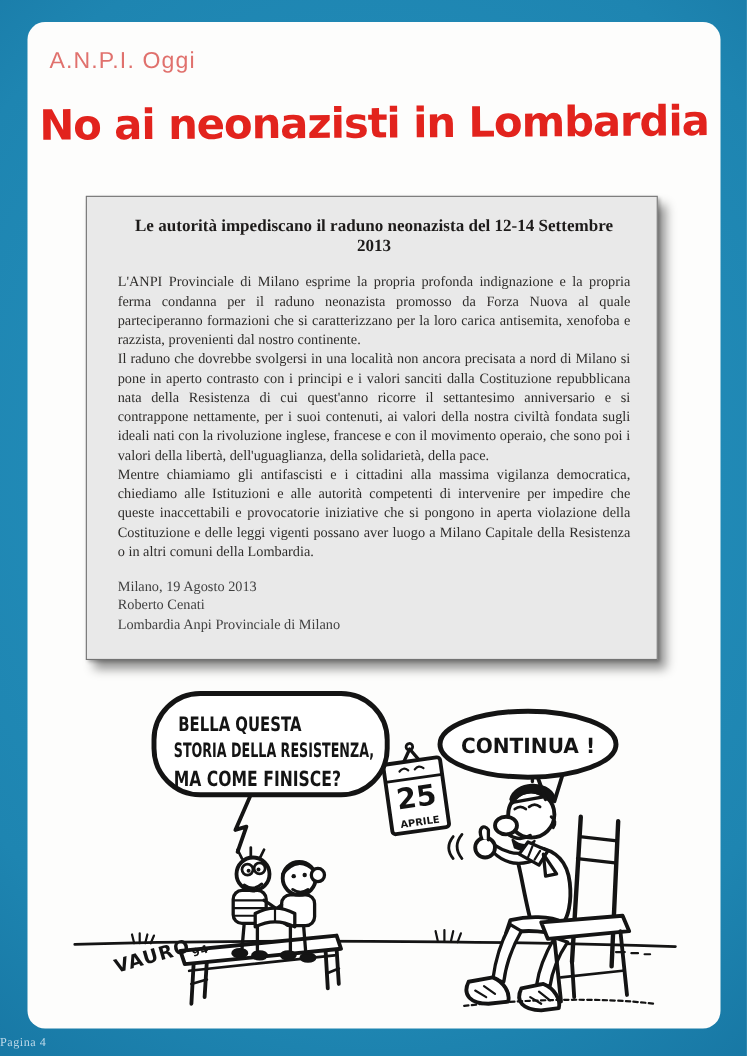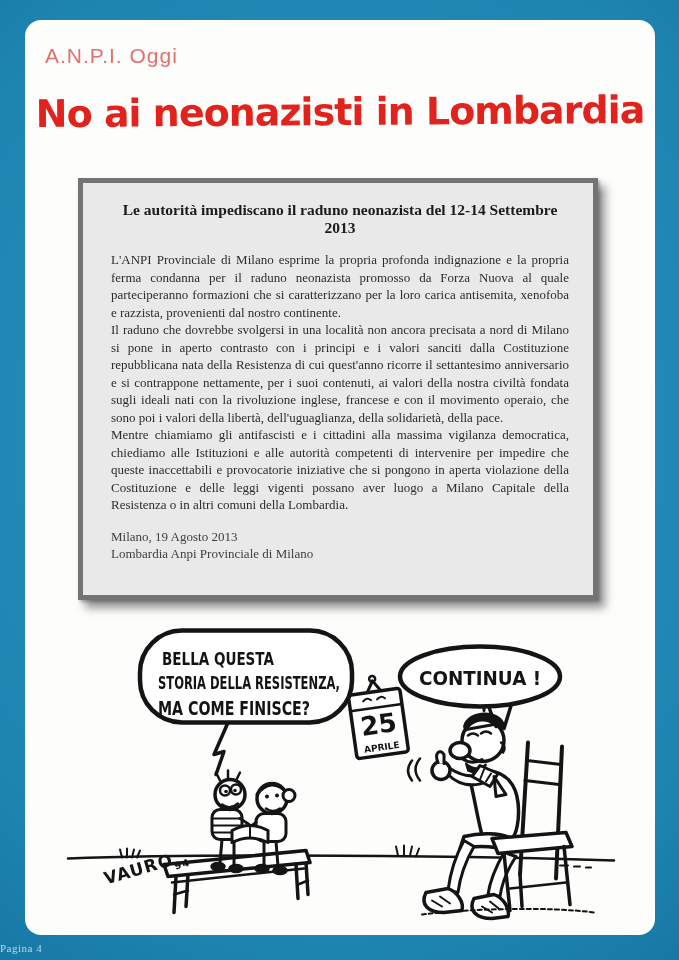--- a/index.html
+++ b/index.html
@@ -19,21 +19,21 @@
   }
   .headline{
     position:absolute;left:0;right:0;top:70px;text-align:center;
     font-family:"DejaVu Sans", sans-serif;font-weight:bold;
     font-size:38px;letter-spacing:-1px;color:var(--red,#e2231d);
     transform:rotate(-0.4deg);
   }
   .communique{
     position:absolute;left:53px;top:158px;width:520px;height:422px;
     box-sizing:border-box;padding:18px 24px 0 28px;overflow:hidden;
-    background:var(--boxbg,#e9e9e9);border:5px solid #737373;
+    background:var(--boxbg,#e9e9e9);border:1px solid #737373;
     box-shadow:7px 8px 9px rgba(0,0,0,0.42), 2px 2px 3px rgba(0,0,0,0.25);
   }
   .communique h2{
     margin:0 0 14px 0;text-align:center;
     font-size:15.5px;font-weight:bold;color:#1d1b1a;
   }
   .communique p{
     margin:0;text-align:justify;
     font-size:13px;line-height:17.5px;color:#2e2c2a;font-family:Liberation Serif, serif;
   }
@@ -59,20 +59,21 @@
 
   <div class="headline">No ai neonazisti in Lombardia</div>
 
   <div class="communique">
     <h2>Le autorità impediscano il raduno neonazista del 12-14 Settembre 2013</h2>
     <p>L'ANPI Provinciale di Milano esprime la propria profonda indignazione e la propria ferma condanna per il raduno neonazista promosso da Forza Nuova al quale parteciperanno formazioni che si caratterizzano per la loro carica antisemita, xenofoba e razzista, provenienti dal nostro continente.</p>
     <p>Il raduno che dovrebbe svolgersi in una località non ancora precisata a nord di Milano si pone in aperto contrasto con i principi e i valori sanciti dalla Costituzione repubblicana nata della Resistenza di cui quest'anno ricorre il settantesimo anniversario e si contrappone nettamente, per i suoi contenuti, ai valori della nostra civiltà fondata sugli ideali nati con la rivoluzione inglese, francese e con il movimento operaio, che sono poi i valori della libertà, dell'uguaglianza, della solidarietà, della pace.</p>
     <p>Mentre chiamiamo gli antifascisti e i cittadini alla massima vigilanza democratica, chiediamo alle Istituzioni e alle autorità competenti di intervenire per impedire che queste inaccettabili e provocatorie iniziative che si pongono in aperta violazione della Costituzione e delle leggi vigenti possano aver luogo a Milano Capitale della Resistenza o in altri comuni della Lombardia.</p>
     <div class="signature">
       <div>Milano, 19 Agosto 2013</div>
+      <div>Roberto Cenati</div>
       <div>Lombardia Anpi Provinciale di Milano</div>
     </div>
   </div>
 
   <svg class="cartoon" viewBox="0 0 560 300" width="560" height="305" stroke-linecap="round" stroke-linejoin="round">
 
     <g stroke="#141414" fill="none">
       <path d="M8 236 C150 231, 400 233, 554 238" stroke-width="2.5"></path>
       <path d="M62 235 l-2 -8 M67 235 l0 -9 M72 235 l2 -8 M77 235 l3 -7" stroke-width="2"></path>
       <path d="M338 233 l-2 -9 M344 233 l0 -10 M350 233 l2 -9 M356 234 l3 -8" stroke-width="2"></path>

